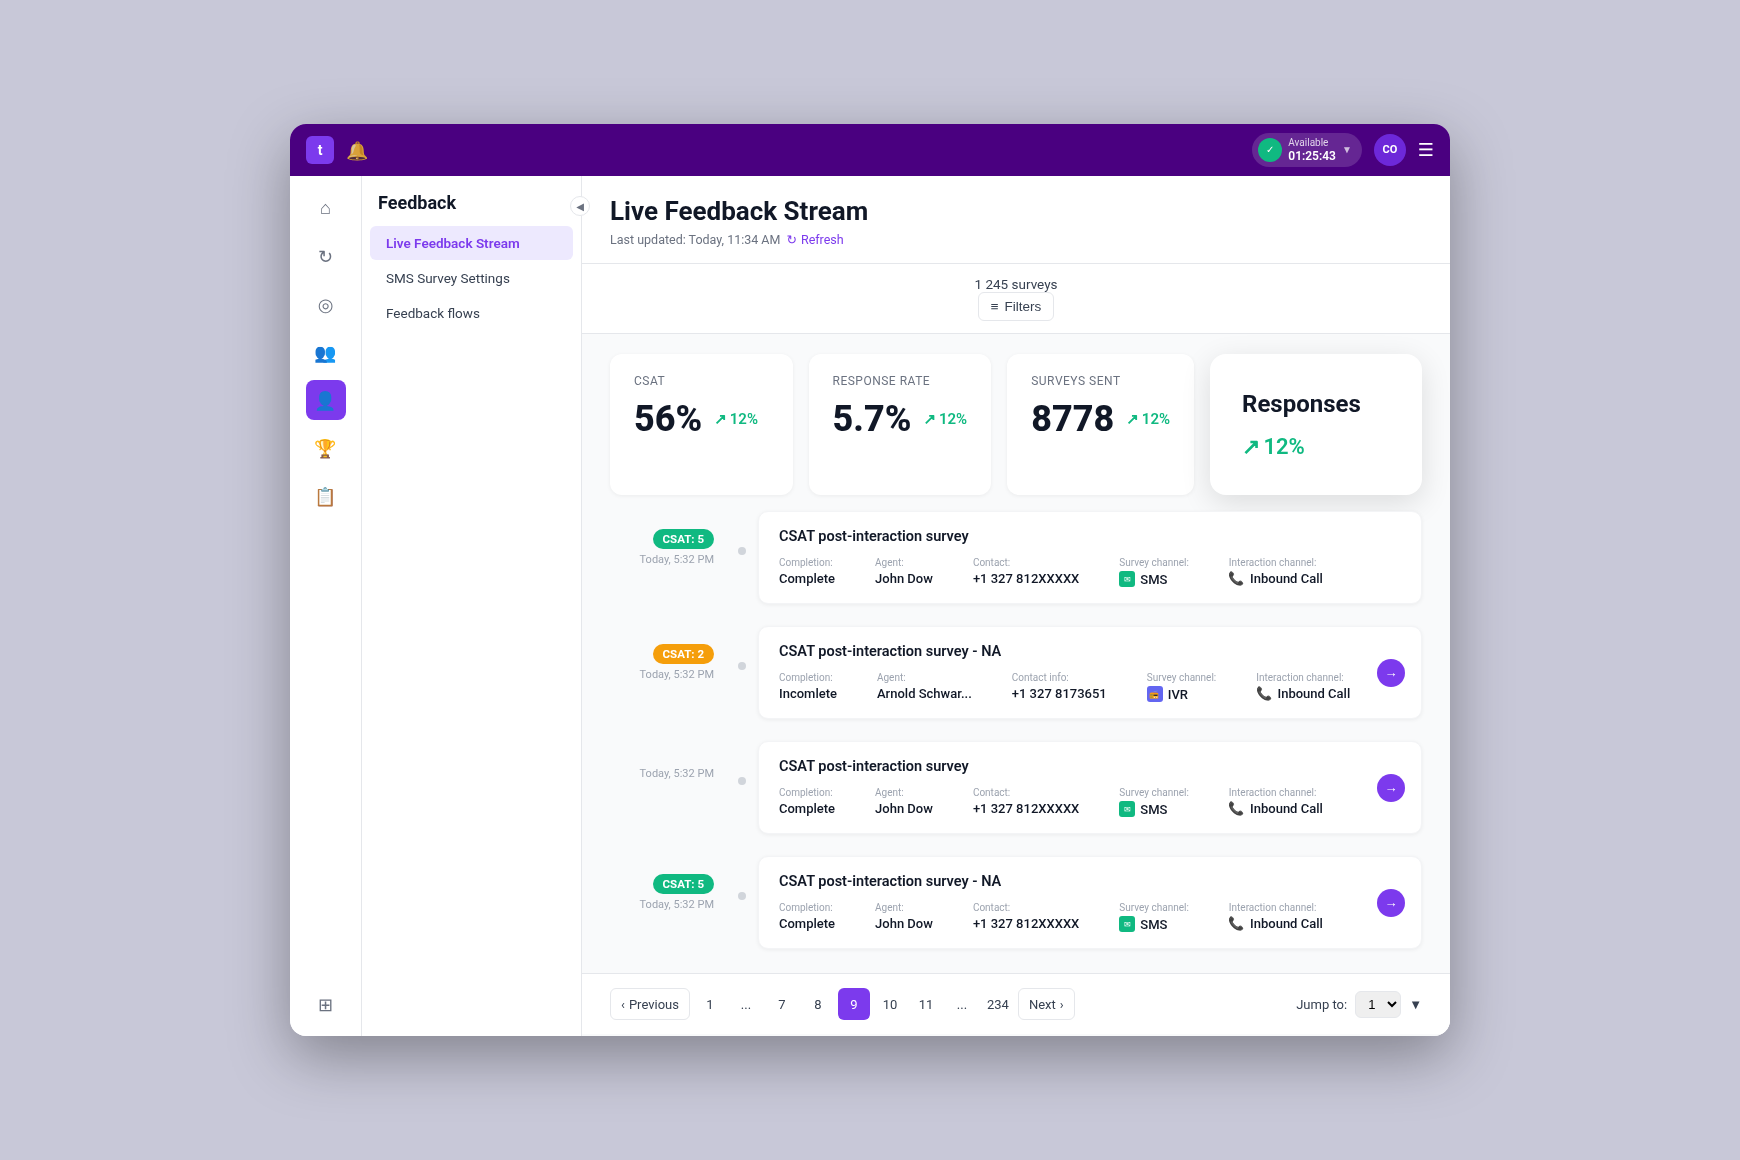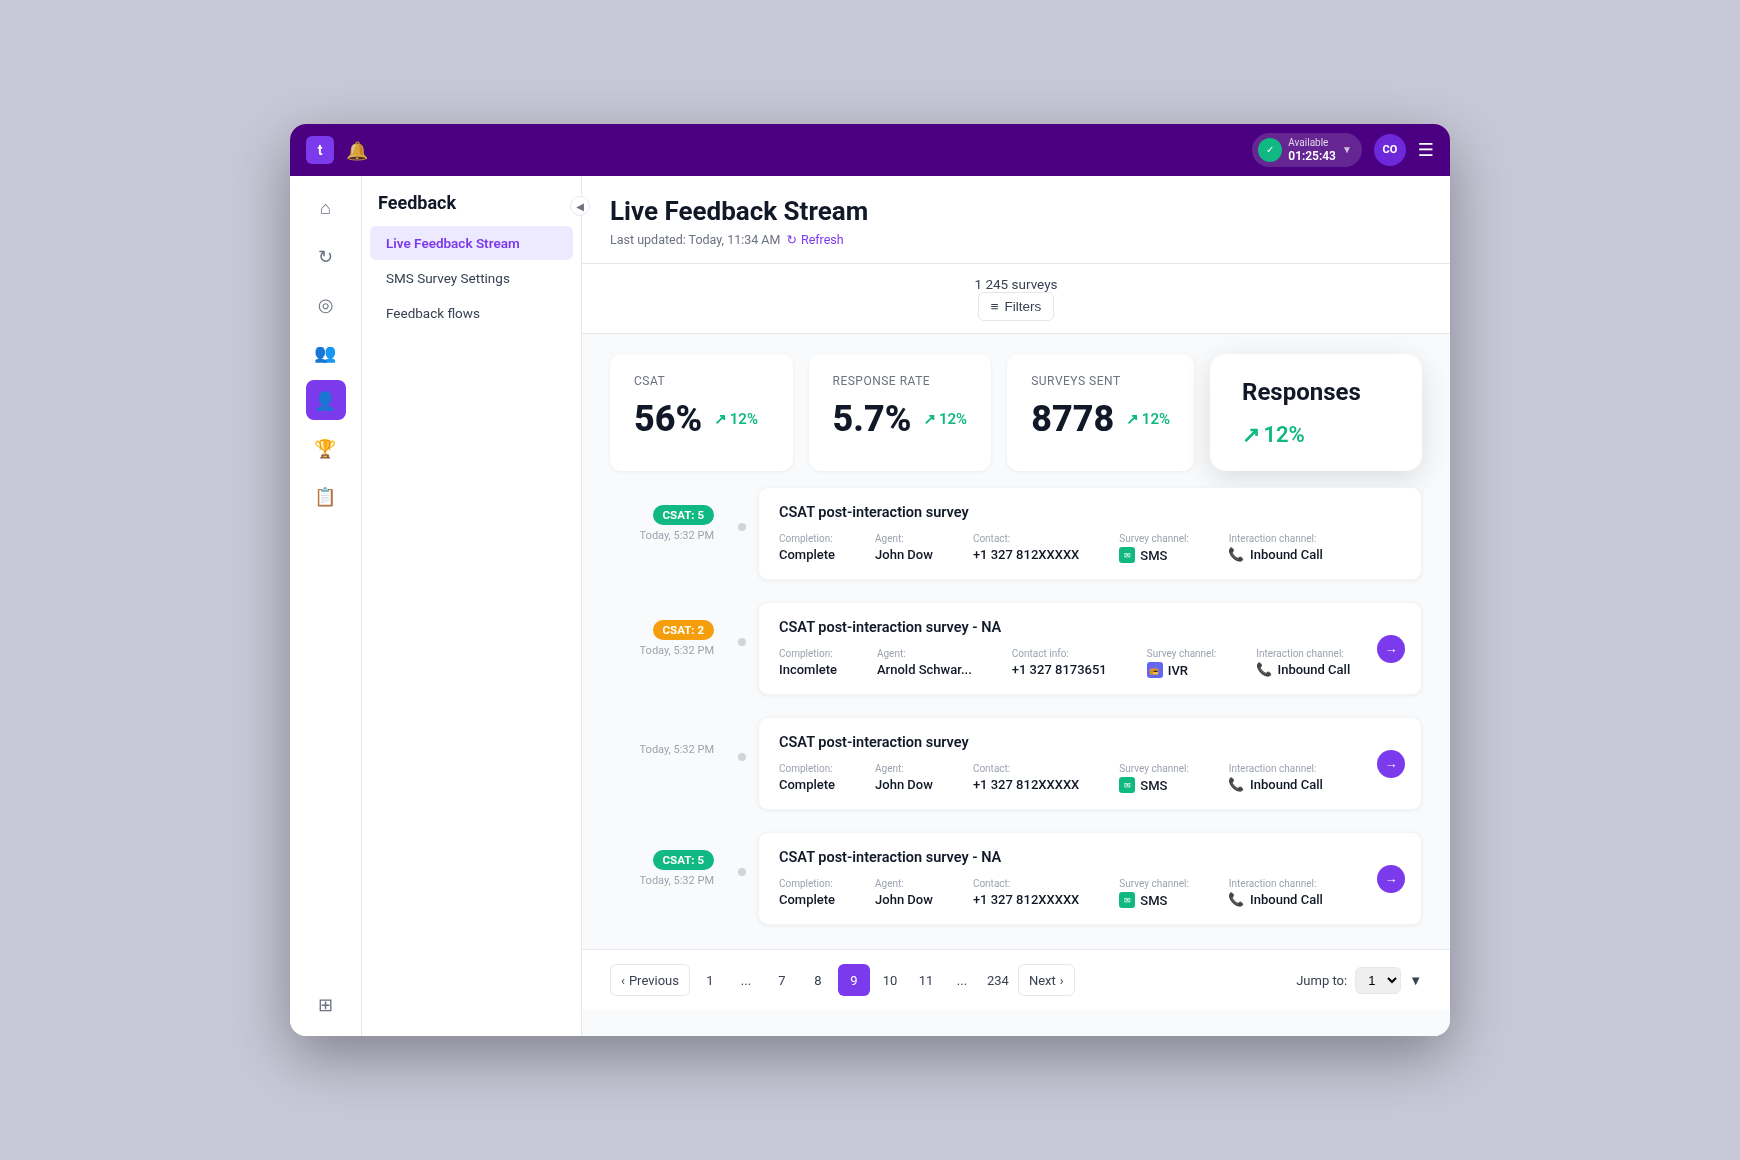--- a/index.html
+++ b/index.html
@@ -284,21 +284,21 @@
       border-radius: 12px;
       padding: 20px 24px;
       flex: 1;
       box-shadow: 0 1px 4px rgba(0,0,0,0.06);
     }
 
     .stat-card.responses-card {
       flex: 1.1;
       box-shadow: 0 8px 30px rgba(0,0,0,0.12);
       border-radius: 16px;
-      padding: 24px 32px;
+      padding: 36px 32px;
     }
 
     .stat-label {
       font-size: 12px;
       color: #6b7280;
       text-transform: uppercase;
       letter-spacing: 0.5px;
       margin-bottom: 10px;
     }
 

